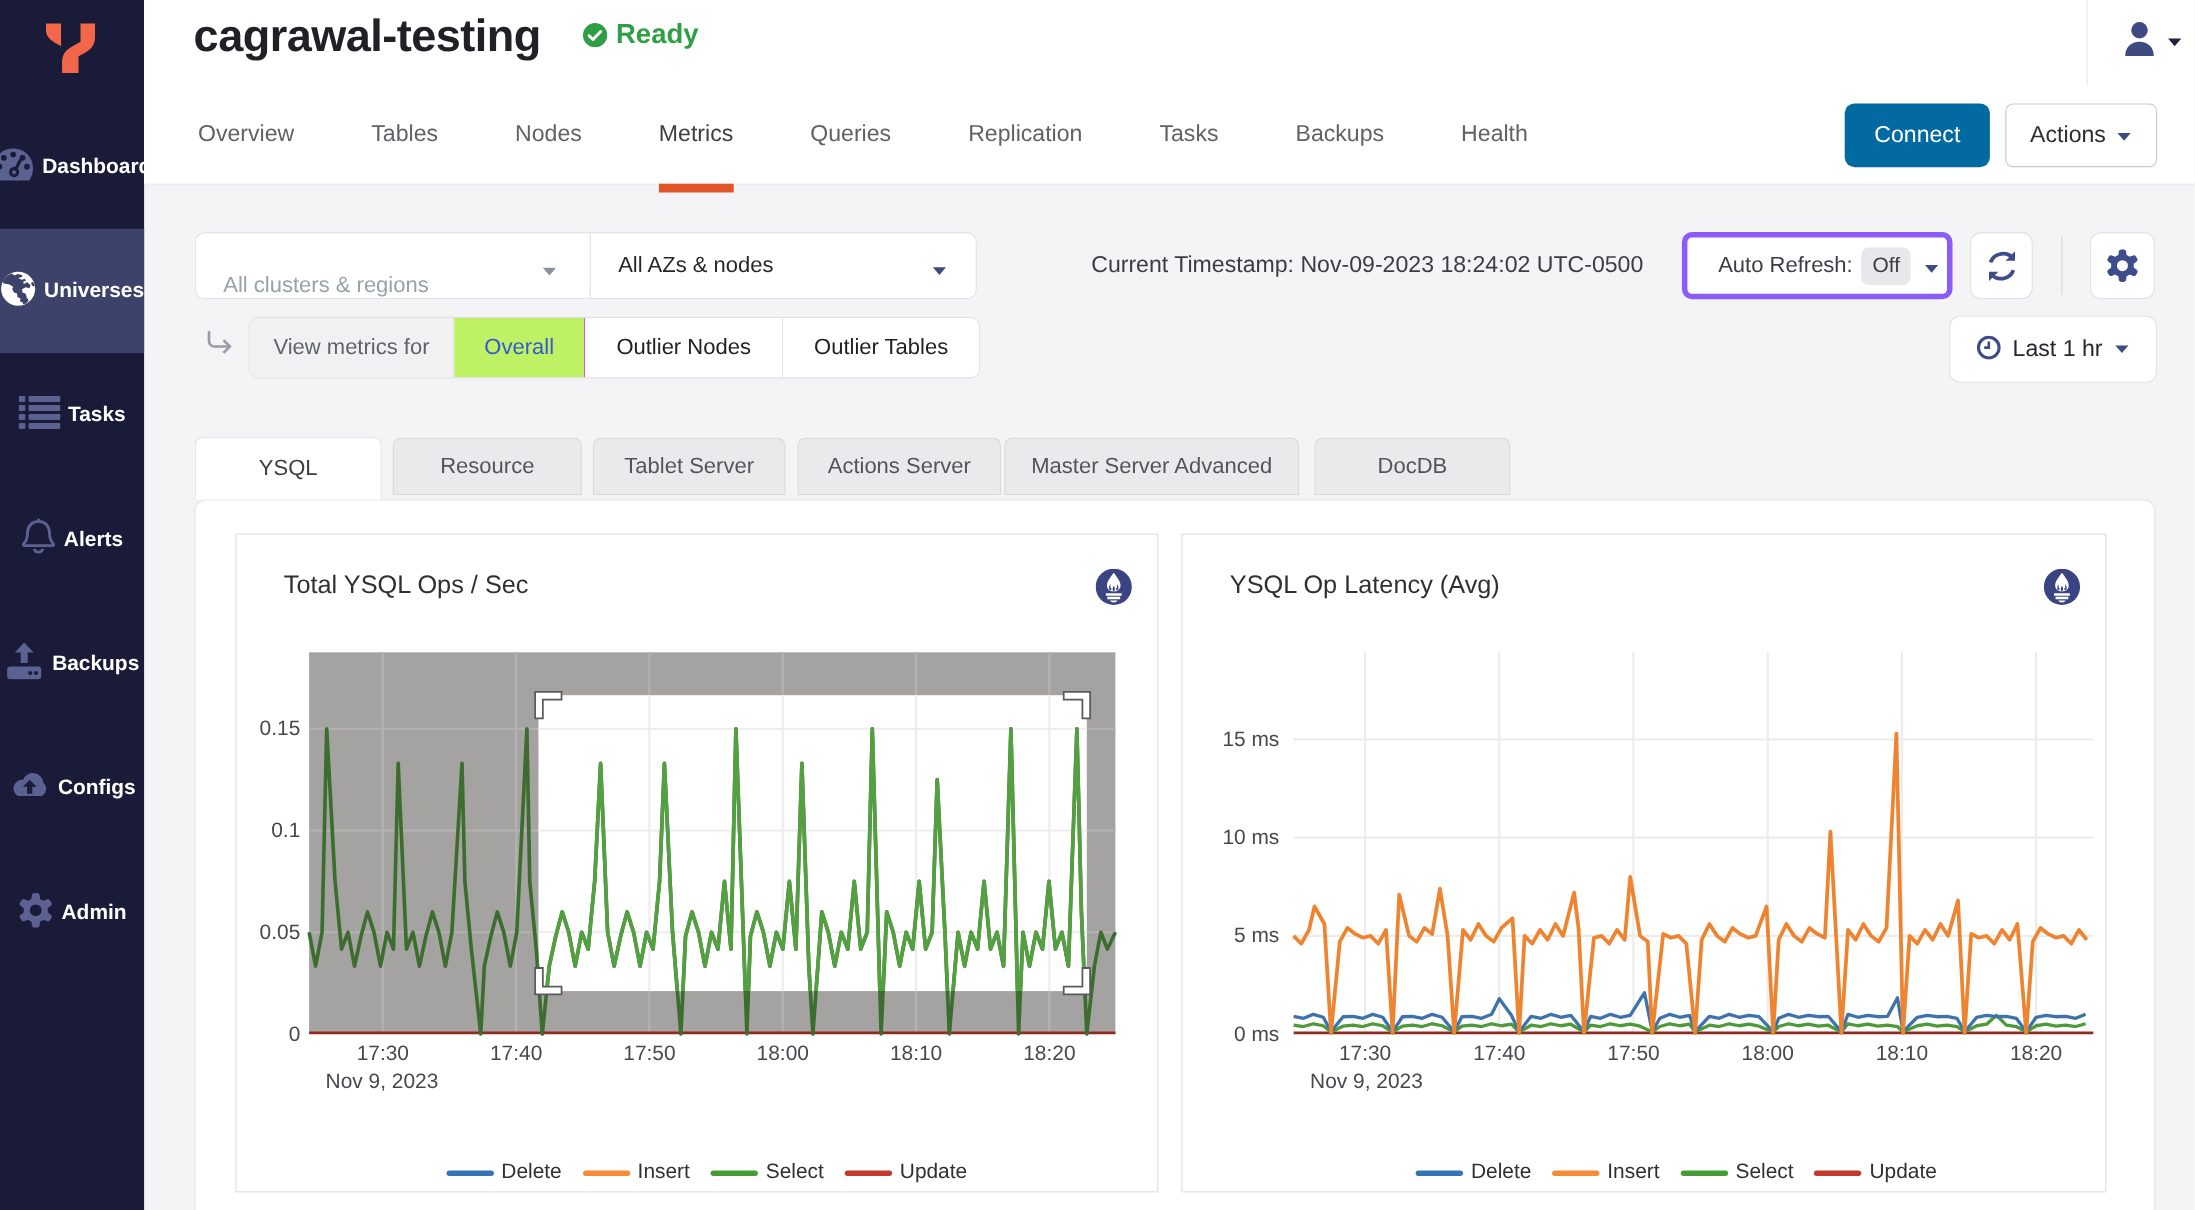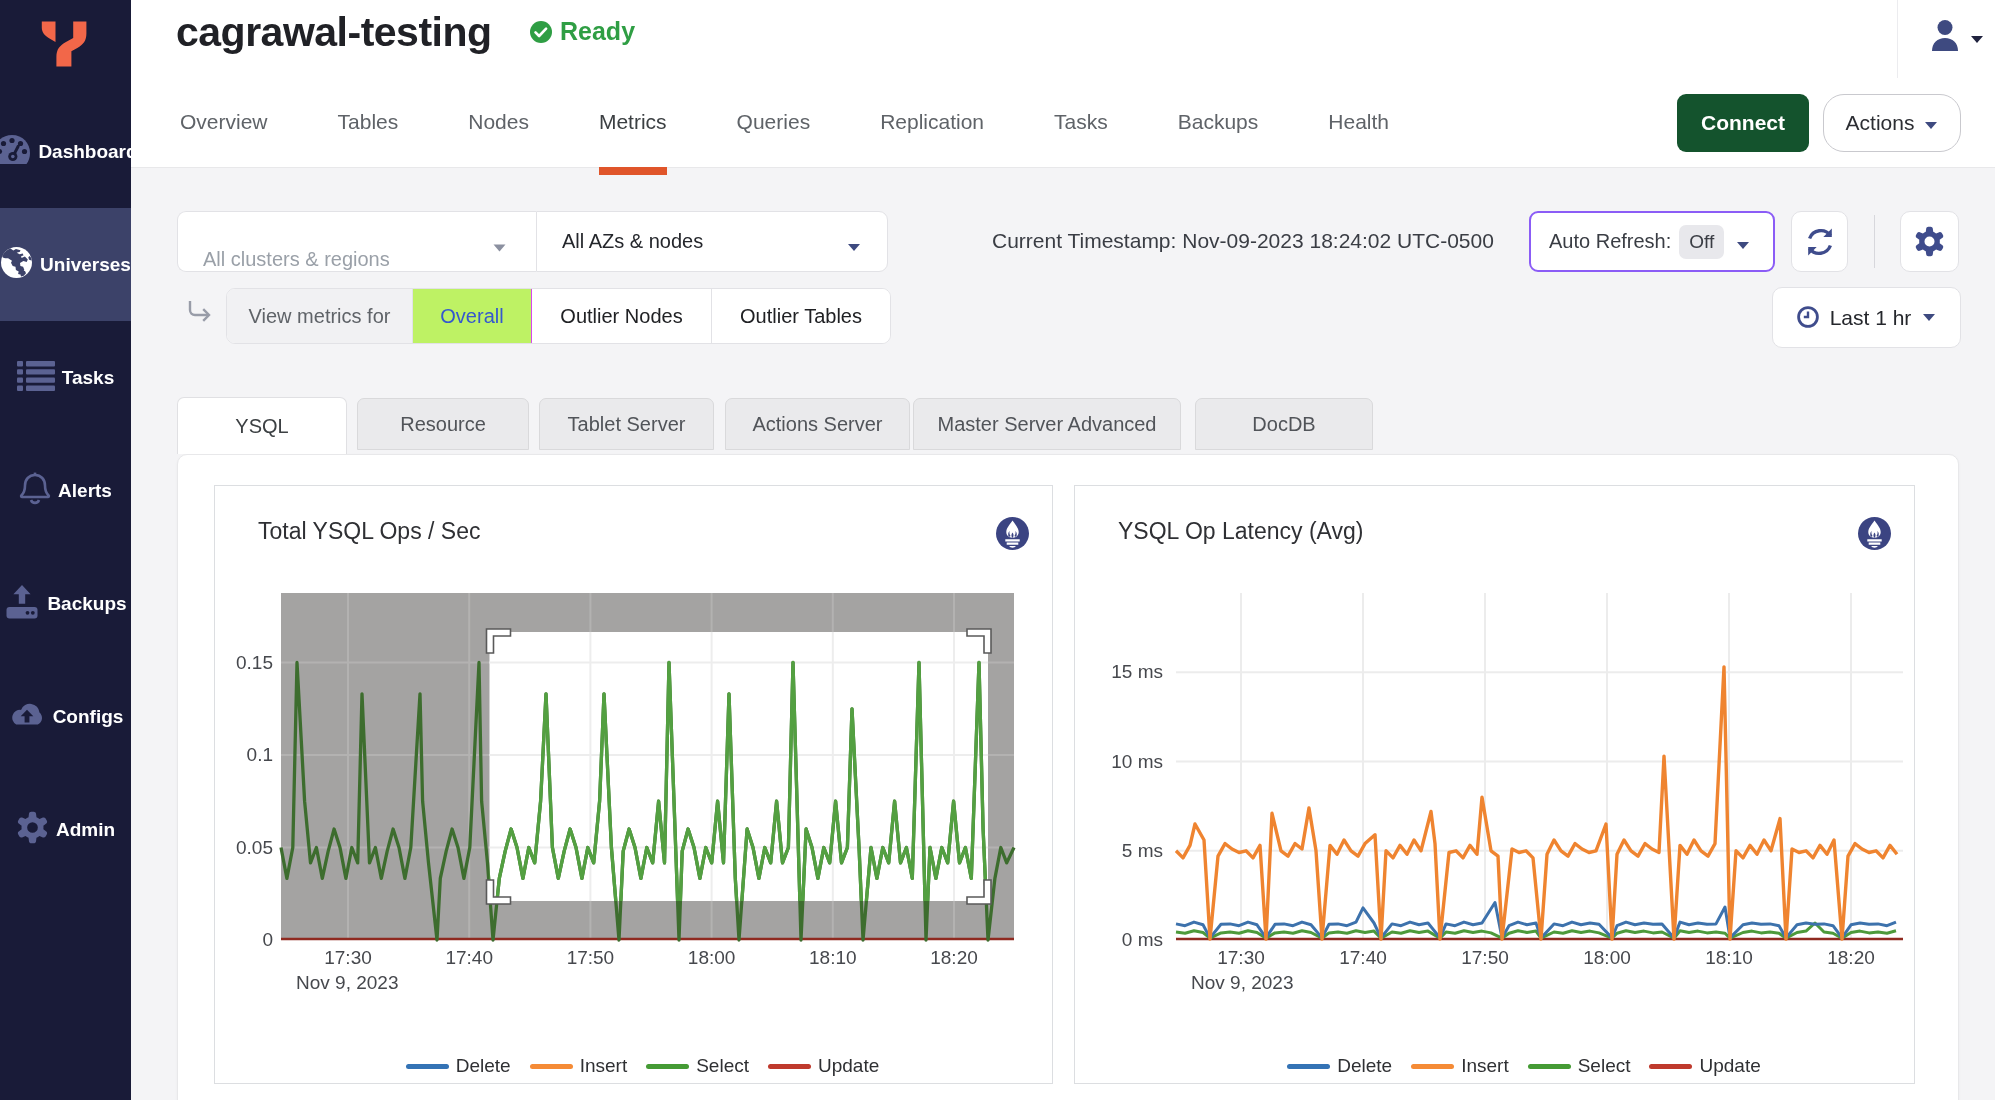--- a/index.html
+++ b/index.html
@@ -13,30 +13,30 @@
 .slabel{color:#fff;font-size:19px;font-weight:bold;letter-spacing:0}
 .hd{position:absolute;left:131px;top:0;width:1864px;height:168px;background:#fff;border-bottom:1px solid #e8e8ea}
 .title{position:absolute;left:45px;top:9px;font-size:41px;font-weight:bold;color:#202126;letter-spacing:-0.5px}
 .ready{position:absolute;left:399px;top:17px;display:flex;align-items:center;gap:8px;color:#2f9e44;font-size:25px;font-weight:bold}
 .hdiv{position:absolute;left:1766px;top:0;width:1px;height:78px;background:#ececef}
 .user{position:absolute;left:1799px;top:19px}
 .ucaret{position:absolute;left:1839px;top:30px}
 .navrow{position:absolute;left:49px;top:100px;display:flex}
 .nav{font-size:21px;color:#5f6368;margin-right:70px;padding:10px 0 26px;line-height:23px}
 .nav.nact{color:#3c4043;border-bottom:8px solid #e0552a;padding-bottom:34px}
-.btn-connect{position:absolute;left:1546px;top:94px;width:132px;height:58px;background:#14532d;border-radius:9px;color:#fff;font-weight:bold;font-size:21px;display:flex;align-items:center;justify-content:center}
-.btn-actions{position:absolute;left:1692px;top:94px;width:138px;height:58px;background:#fff;border:1px solid #c9c9ce;border-radius:21px;color:#2c2e33;font-size:21px;display:flex;align-items:center;justify-content:center;gap:10px}
+.btn-connect{position:absolute;left:1546px;top:94px;width:132px;height:58px;background:#0369a1;border-radius:9px;color:#fff;font-weight:normal;font-size:21px;display:flex;align-items:center;justify-content:center}
+.btn-actions{position:absolute;left:1692px;top:94px;width:138px;height:58px;background:#fff;border:1px solid #c9c9ce;border-radius:7px;color:#2c2e33;font-size:21px;display:flex;align-items:center;justify-content:center;gap:10px}
 .drop1{position:absolute;left:177px;top:211px;width:359px;height:61px;background:#fff;border:1px solid #e2e2e6;border-right:none;border-radius:9px 0 0 9px;display:flex;align-items:flex-end}
 .ph{color:#9aa0a8;font-size:20px;margin-left:25px}
 .c1{position:absolute;right:30px;top:26px}
 .drop2{position:absolute;left:536px;top:211px;width:352px;height:61px;background:#fff;border:1px solid #e2e2e6;border-radius:0 9px 9px 0;display:flex;align-items:center}
 .dk{color:#25272c;font-size:20px;margin-left:25px}
 .c2{position:absolute;right:26px;top:26px}
 .ts{position:absolute;left:992px;top:229px;font-size:21px;color:#3a3d44}
-.autorf{position:absolute;left:1529px;top:211px;width:246px;height:61px;background:#fff;border:2px solid #8b5cf6;border-radius:9px;display:flex;align-items:center;font-size:20px;color:#3a3d44;padding-left:18px;gap:8px}
+.autorf{position:absolute;left:1529px;top:211px;width:246px;height:61px;background:#fff;border:5px solid #8b5cf6;border-radius:9px;display:flex;align-items:center;font-size:20px;color:#3a3d44;padding-left:28px;gap:8px}
 .off{background:#e8e8ec;border-radius:7px;padding:6px 10px;font-size:19px;color:#3a3d44}
 .c3{margin-left:4px;margin-top:3px}
 .sqbtn{position:absolute;top:211px;width:57px;height:61px;background:#fff;border:1px solid #e2e2e6;border-radius:10px;display:flex;align-items:center;justify-content:center}
 .vdiv2{position:absolute;left:1874px;top:215px;width:1px;height:53px;background:#d7d7dc}
 .arrow{position:absolute;left:187px;top:301px}
 .vmgroup{position:absolute;left:226px;top:288px;height:56px;display:flex;border:1px solid #e2e2e6;border-radius:9px;overflow:hidden;background:#fff}
 .vmgroup>div{display:flex;align-items:center;justify-content:center;font-size:20px}
 .vm-label{width:186px;background:#f1f1f3;color:#5f6368;border-right:1px solid #e2e2e6}
 .vm-overall{width:119px;background:#bef264;color:#3558cf;border-right:1px solid #d946ef}
 .vm-w{width:180px;background:#fff;color:#202124;border-right:1px solid #e2e2e6}

